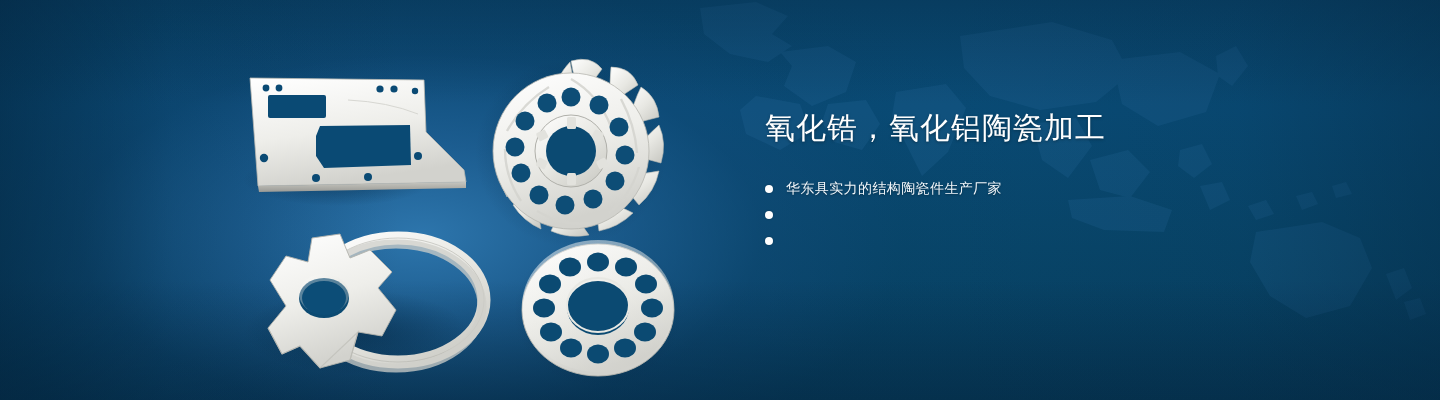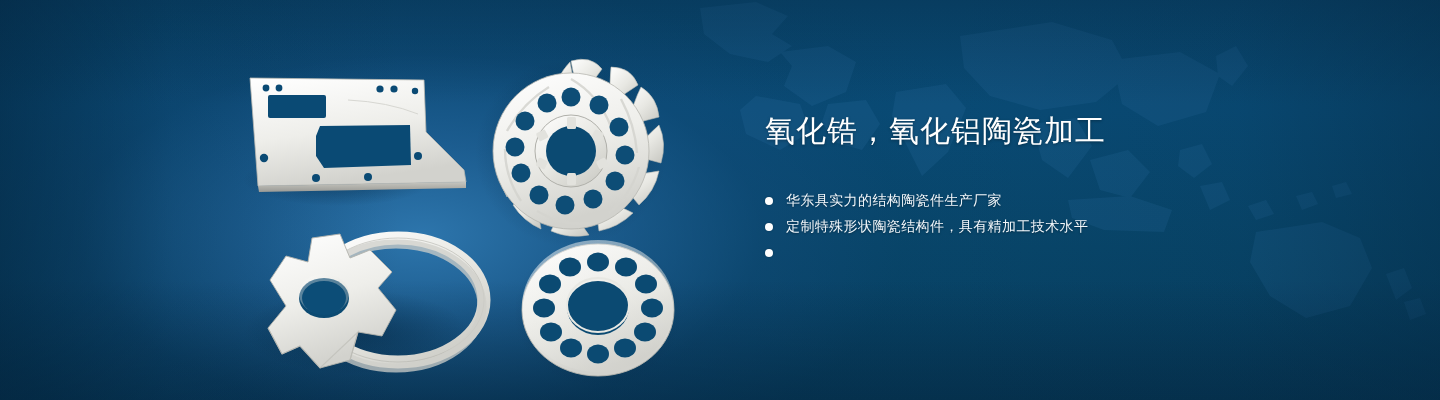--- a/index.html
+++ b/index.html
@@ -3,21 +3,21 @@
 <meta charset="utf-8">
 <style>
   * { margin:0; padding:0; box-sizing:border-box; }
   html, body { background:#06375c; }
 
   .banner{
     position:relative;
     width:1440px;
     height:400px;
     overflow:hidden;
-    font-family:Liberation Serif, serif;
+    font-family:Liberation Mono, monospace;
     background:#07456f;
   }
 
   
   .bg-base{
     position:absolute; inset:0;
     background:
       radial-gradient(ellipse 620px 330px at 420px 235px,
          rgba(47,120,176,0.95) 0%,
          rgba(35,100,155,0.72) 28%,
@@ -59,21 +59,21 @@
     color:#ffffff;
     font-size:30px;
     line-height:1.25;
     letter-spacing:1px;
     font-weight:400;
     white-space:nowrap;
     text-shadow:0 1px 3px rgba(0,0,0,0.35);
   }
   .feature-list{
     list-style:none;
-    margin-top:40px;
+    margin-top:28px;
   }
   .feature-item{
     display:flex;
     align-items:center;
     height:22px;
     margin-bottom:4px;
   }
   .bullet{
     width:8px; height:8px;
     border-radius:50%;
@@ -283,21 +283,20 @@
 
   <div class="copy">
     <h1 class="headline">氧化锆，氧化铝陶瓷加工</h1>
     <ul class="feature-list">
       <li class="feature-item">
         <span class="bullet"></span>
         <span class="feature-text">华东具实力的结构陶瓷件生产厂家</span>
       </li>
       <li class="feature-item">
         <span class="bullet"></span>
-        <span class="feature-text">定制特殊形状陶瓷结构件，具有精加工技术水平</span>
       </li>
       <li class="feature-item">
         <span class="bullet"></span>
       </li>
     </ul>
   </div>
 
 </div>
 
 </body></html>

